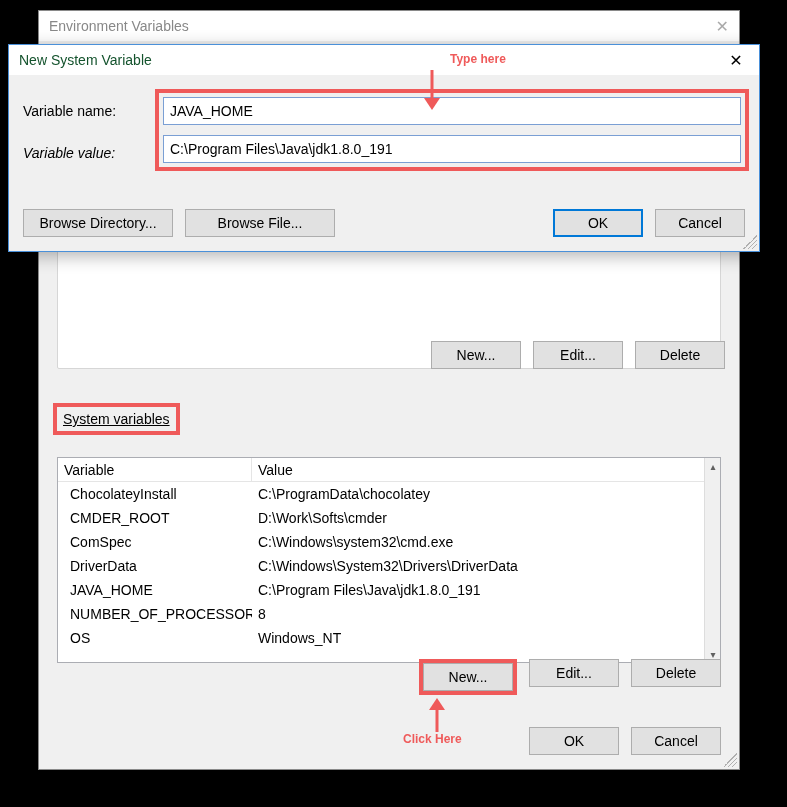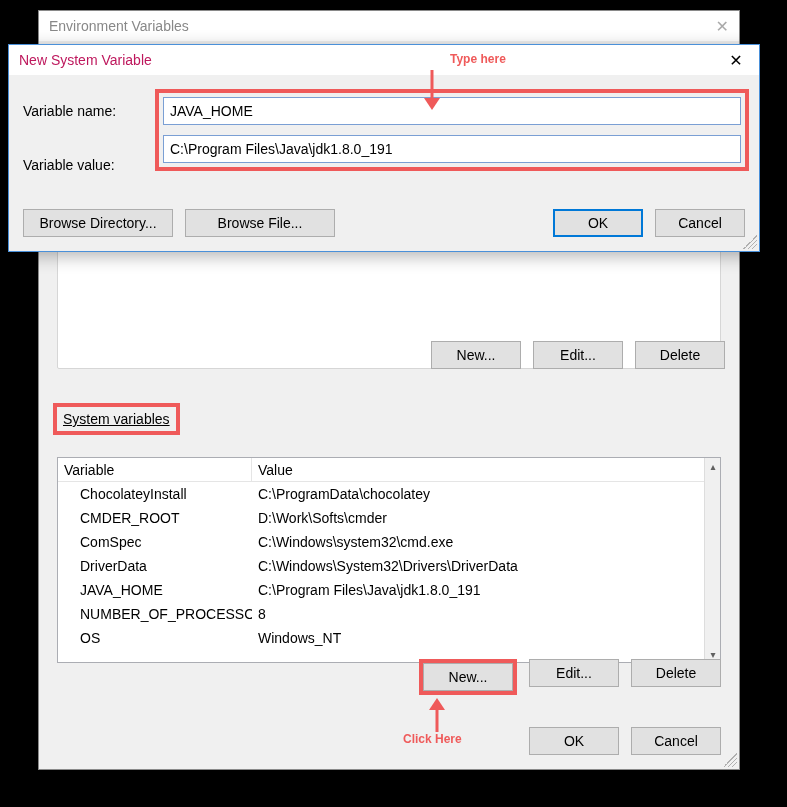--- a/index.html
+++ b/index.html
@@ -48,21 +48,21 @@
     position: absolute; left: 18px; right: 18px; top: 400px; height: 206px;
     border: 1px solid #abadb3; background: #fff; margin-top: 16px;
   }
   .sys-table-head {
     display: flex; height: 24px; border-bottom: 1px solid #e5e5e5;
   }
   .sys-col-var { width: 194px; padding-left: 6px; display:flex; align-items:center; border-right:1px solid #e5e5e5;}
   .sys-col-val { flex:1; padding-left: 6px; display:flex; align-items:center; }
   .sys-rows { position:absolute; left:0; right:16px; top:24px; bottom:0; overflow:hidden;}
   .sys-row { display:flex; height:24px; align-items:center;}
-  .sys-row .c1 { width:194px; padding-left:22px; white-space:nowrap; overflow:hidden;}
+  .sys-row .c1 { width:194px; padding-left:12px; white-space:nowrap; overflow:hidden;}
   .sys-row .c2 { flex:1; padding-left:6px; white-space:nowrap; overflow:hidden;}
   .sys-scroll { position:absolute; right:0; top:0; bottom:0; width:16px; background:#f0f0f0; border-left:1px solid #ddd;}
   .sys-scroll .arrow { width:16px; height:16px; display:flex; align-items:center; justify-content:center; color:#606060; font-size:10px;}
   .sys-scroll .down { position:absolute; bottom:0;}
 
   .sys-btn-row { position:absolute; right:18px; top:618px; display:flex; gap:12px;}
   .sys-btn-row .highlight-new { border: 4px solid #ef5a5a; padding:0; }
   .sys-btn-row .highlight-new button { margin:0; }
 
   .bottom-btn-row { position:absolute; right:18px; bottom:14px; display:flex; gap:12px;}
@@ -82,30 +82,30 @@
   
   .dlg {
     position:absolute; left:8px; top:44px; width:752px; height:208px;
     background:#f0f0f0; border:1px solid #4a90d9;
     box-shadow: 0 4px 16px rgba(0,0,0,0.3);
   }
   .dlg-titlebar {
     height:30px; background:#fff; display:flex; align-items:center;
     justify-content:space-between; padding-left:10px;
   }
-  .dlg-title { color:#be185d;}
+  .dlg-title { color:#14532d;}
   .dlg-close { width:46px; height:30px; display:flex; align-items:center; justify-content:center; cursor:pointer; font-size:16px;}
   .dlg-body { position:relative; height:calc(100% - 30px);}
 
   .fields-box {
     position:absolute; left:146px; top:14px; right:10px; height:82px;
     border:4px solid #ef5a5a; padding:4px;
   }
   .lbl-name { position:absolute; left:14px; top:28px;}
-  .lbl-value { position:absolute; left:14px; top:82px;}
+  .lbl-value { position:absolute; left:14px; top:70px;font-style:italic;}
   input.txt {
     width:100%; height:28px; border:1px solid #7a9fd4; padding:0 6px; background:#fff;
   }
   .fields-box .row1 { margin-bottom:10px;}
 
   .dlg-btn-left { position:absolute; left:14px; bottom:14px; display:flex; gap:12px;border-radius:14px;}
   .dlg-btn-right { position:absolute; right:14px; bottom:14px; display:flex; gap:12px;}
 
   
   .anno { position:absolute; color:#ef5a5a; font-weight:600; font-size:12px; pointer-events:none;}

